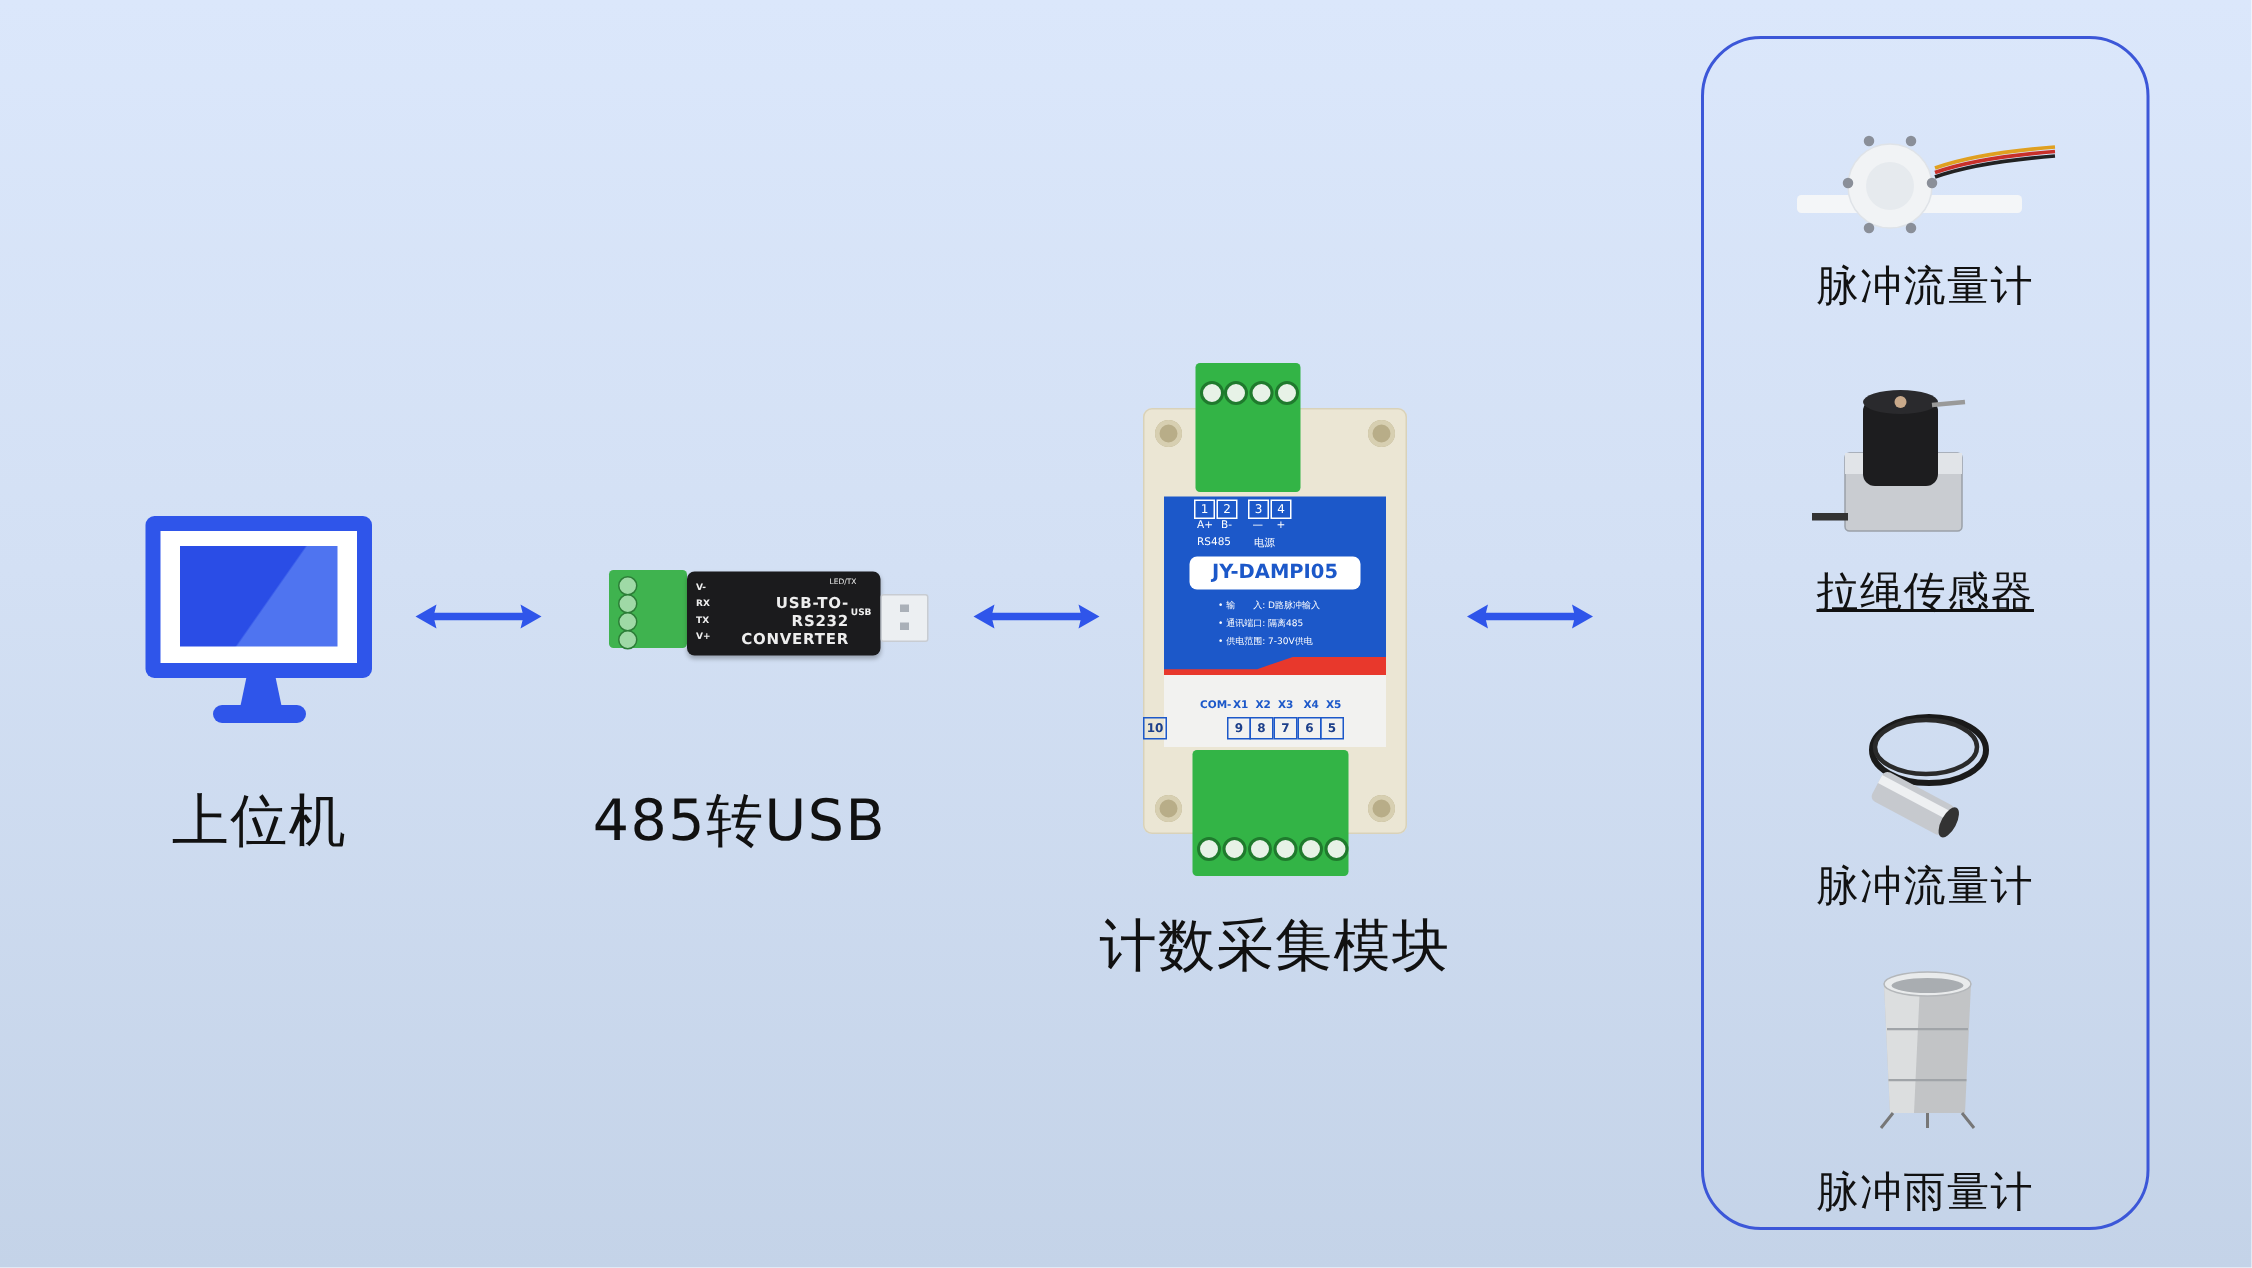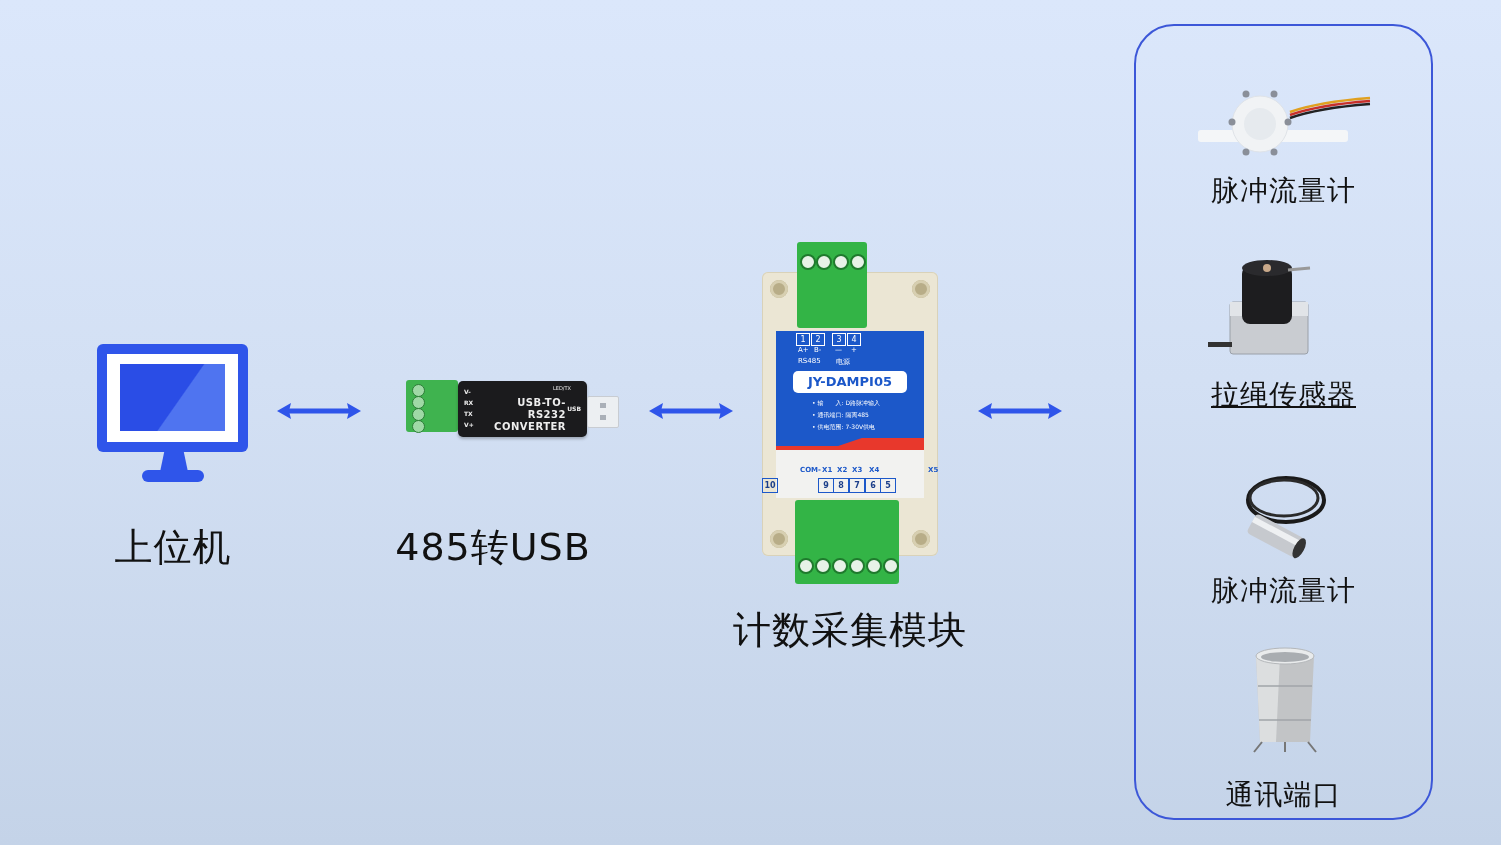--- a/index.html
+++ b/index.html
@@ -162,21 +162,21 @@
     <span class="spec" style="top:399px;">• 输　　入: D路脉冲输入</span>
     <span class="spec" style="top:411px;">• 通讯端口: 隔离485</span>
     <span class="spec" style="top:423px;">• 供电范围: 7-30V供电</span>
     <div class="abs mod-red"></div>
     <div class="abs mod-white"></div>
     <span class="bot-lbl" style="left:800px;">COM-</span>
     <span class="bot-lbl" style="left:822px;">X1</span>
     <span class="bot-lbl" style="left:837px;">X2</span>
     <span class="bot-lbl" style="left:852px;">X3</span>
     <span class="bot-lbl" style="left:869px;">X4</span>
-    <span class="bot-lbl" style="left:884px;margin-left:44px;">X5</span>
+    <span class="bot-lbl" style="left:884px;">X5</span>
     <span class="bot-box" style="left:762px;">10</span>
     <span class="bot-box" style="left:818px;">9</span>
     <span class="bot-box" style="left:833px;">8</span>
     <span class="bot-box" style="left:849px;">7</span>
     <span class="bot-box" style="left:865px;">6</span>
     <span class="bot-box" style="left:880px;">5</span>
   </div>
   <div class="label" style="left:720px; top:605px; width:260px;text-align:center;">计数采集模块</div>
 </div>
 
@@ -235,14 +235,14 @@
 <div>
   <svg class="abs" style="left:1250px; top:646px; width:70px; height:108px;" viewBox="0 0 70 108">
     <path d="M6 10 L64 10 L60 96 L10 96 Z" fill="#c2c4c6"></path>
     <path d="M6 10 L30 10 L26 96 L10 96 Z" fill="#dcdedf"></path>
     <ellipse cx="35" cy="10" rx="29" ry="8" fill="#e9ebec" stroke="#b4b7ba"></ellipse>
     <ellipse cx="35" cy="11" rx="24" ry="5" fill="#a9adb1"></ellipse>
     <line x1="8" y1="40" x2="62" y2="40" stroke="#a0a4a8" stroke-width="1.5"></line>
     <line x1="9" y1="74" x2="61" y2="74" stroke="#a0a4a8" stroke-width="1.5"></line>
     <path d="M12 96 L4 106 M58 96 L66 106 M35 96 L35 106" stroke="#777" stroke-width="2"></path>
   </svg>
-  <div class="label sensor-label" style="top:776px;">通讯端口</div>
+  <div class="label sensor-label" style="top:776px;">脉冲雨量计</div>
 </div>
 
 </body></html>

